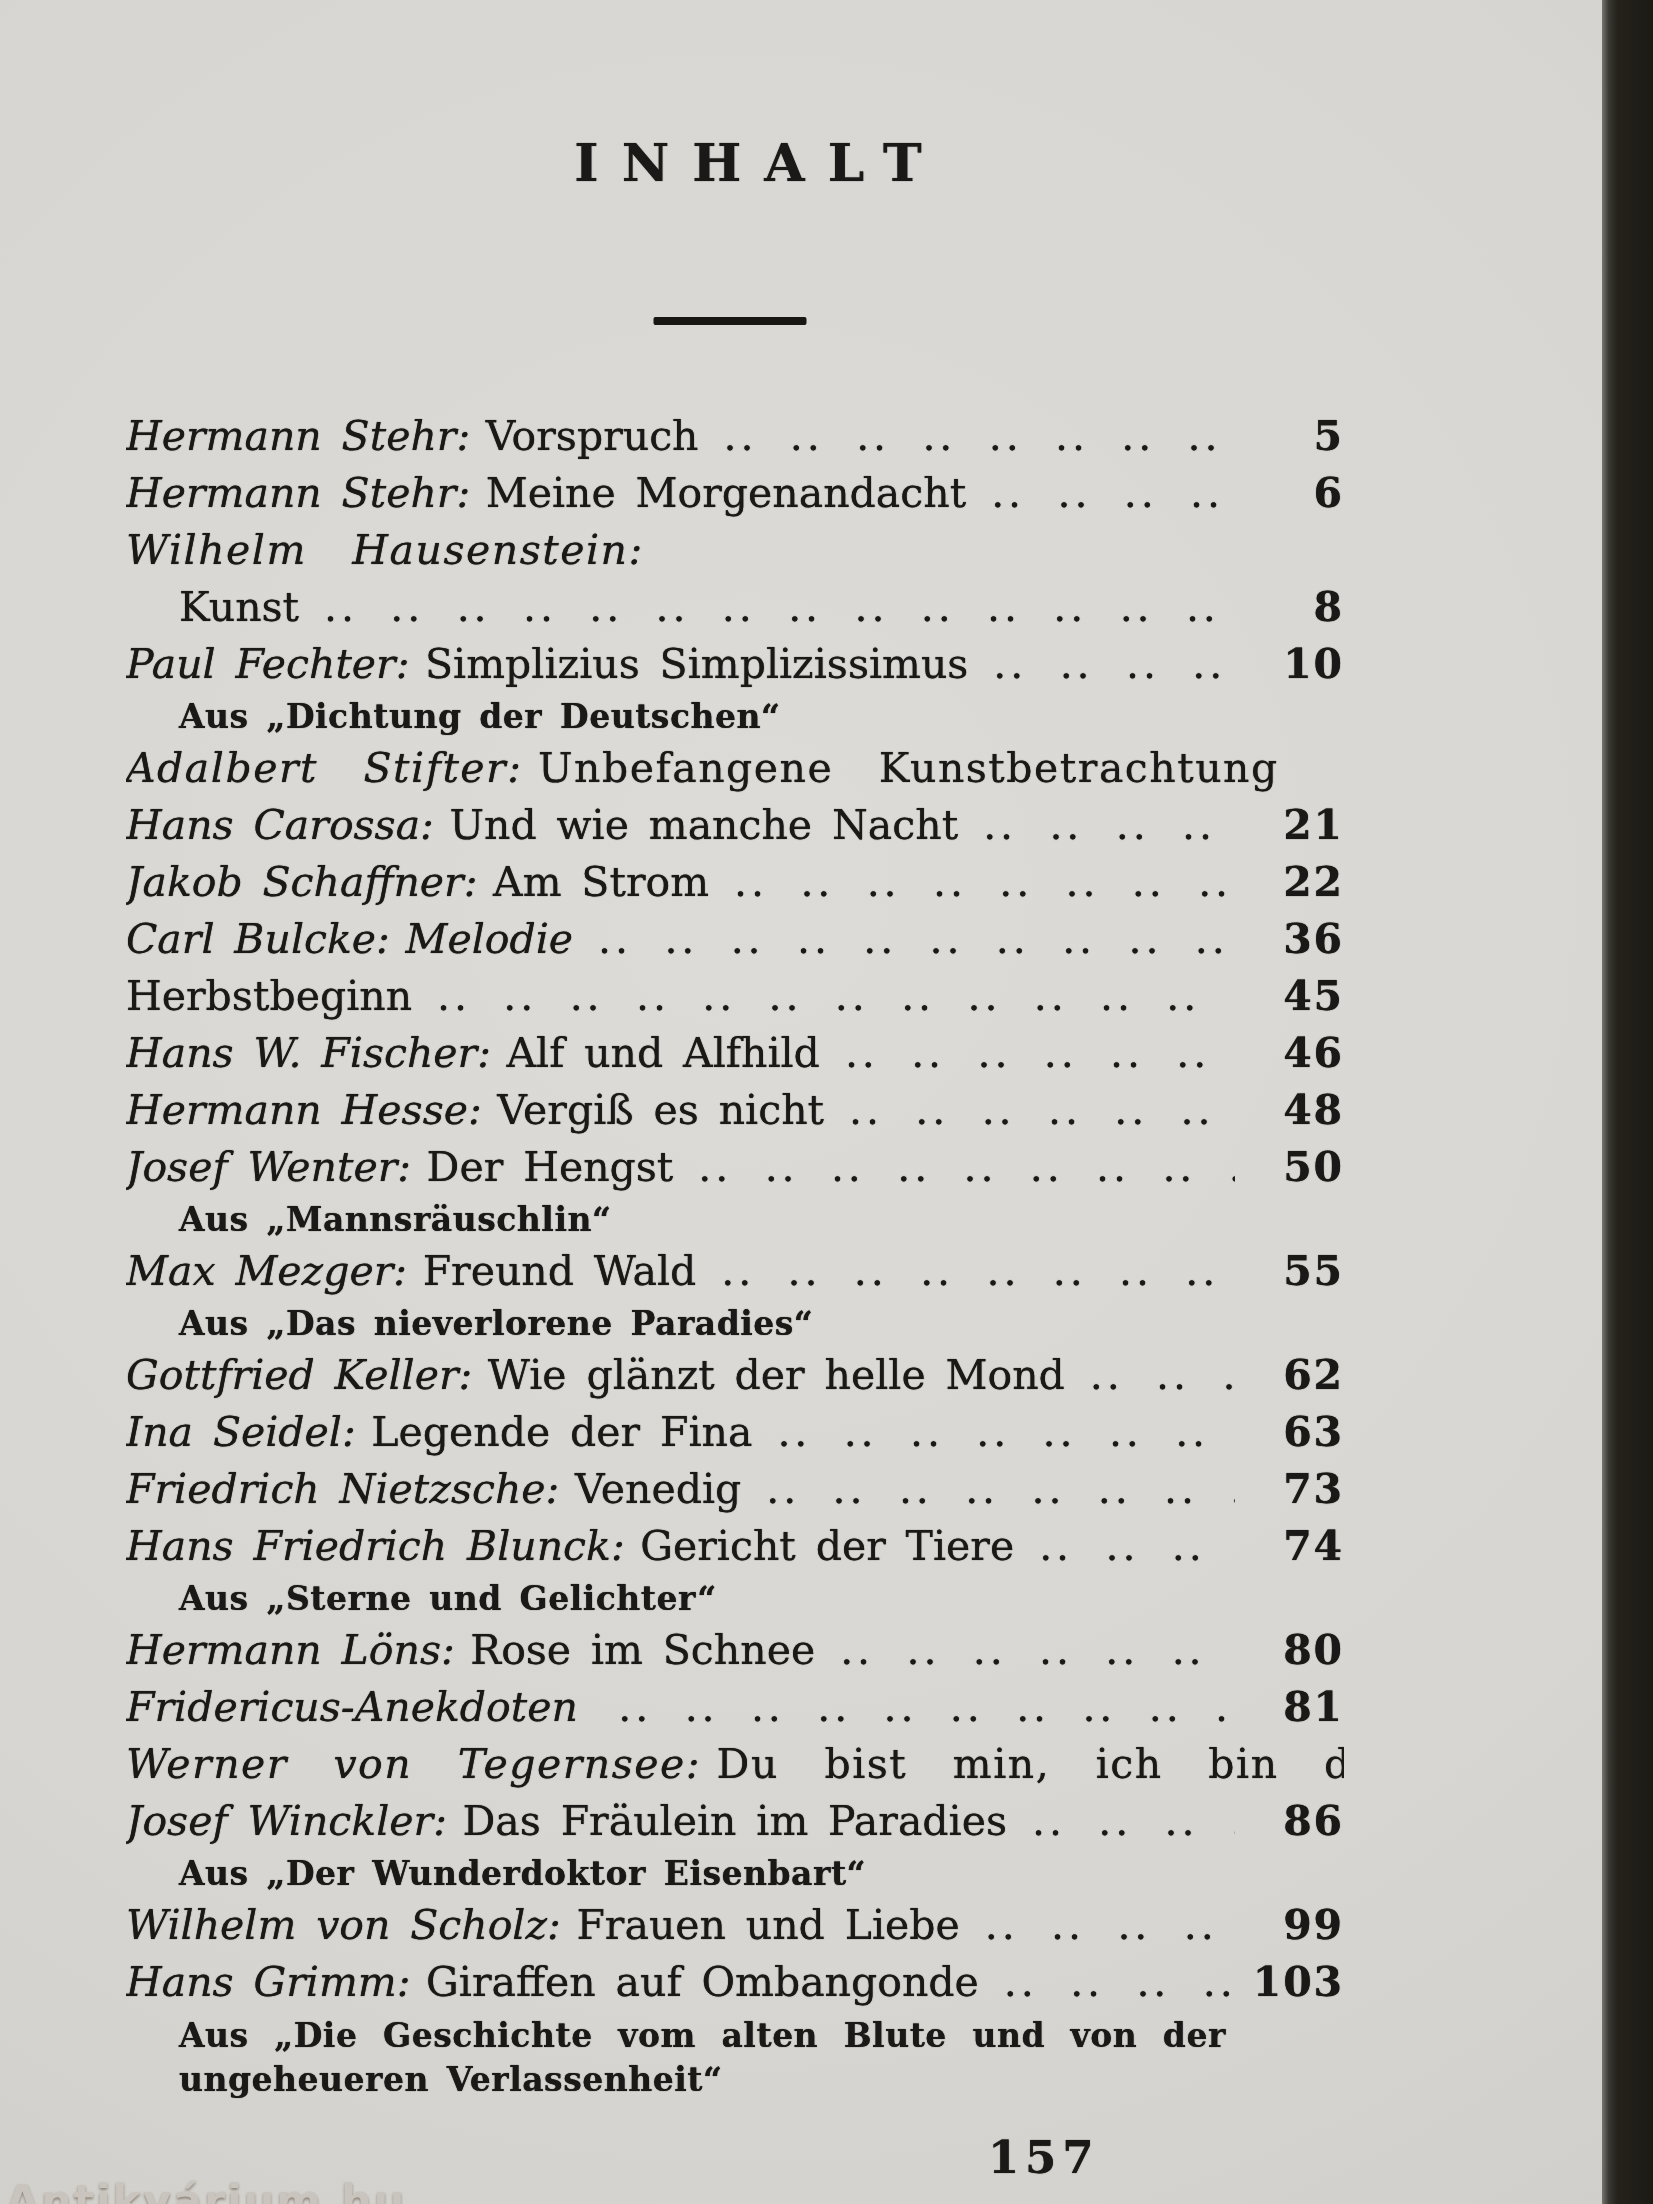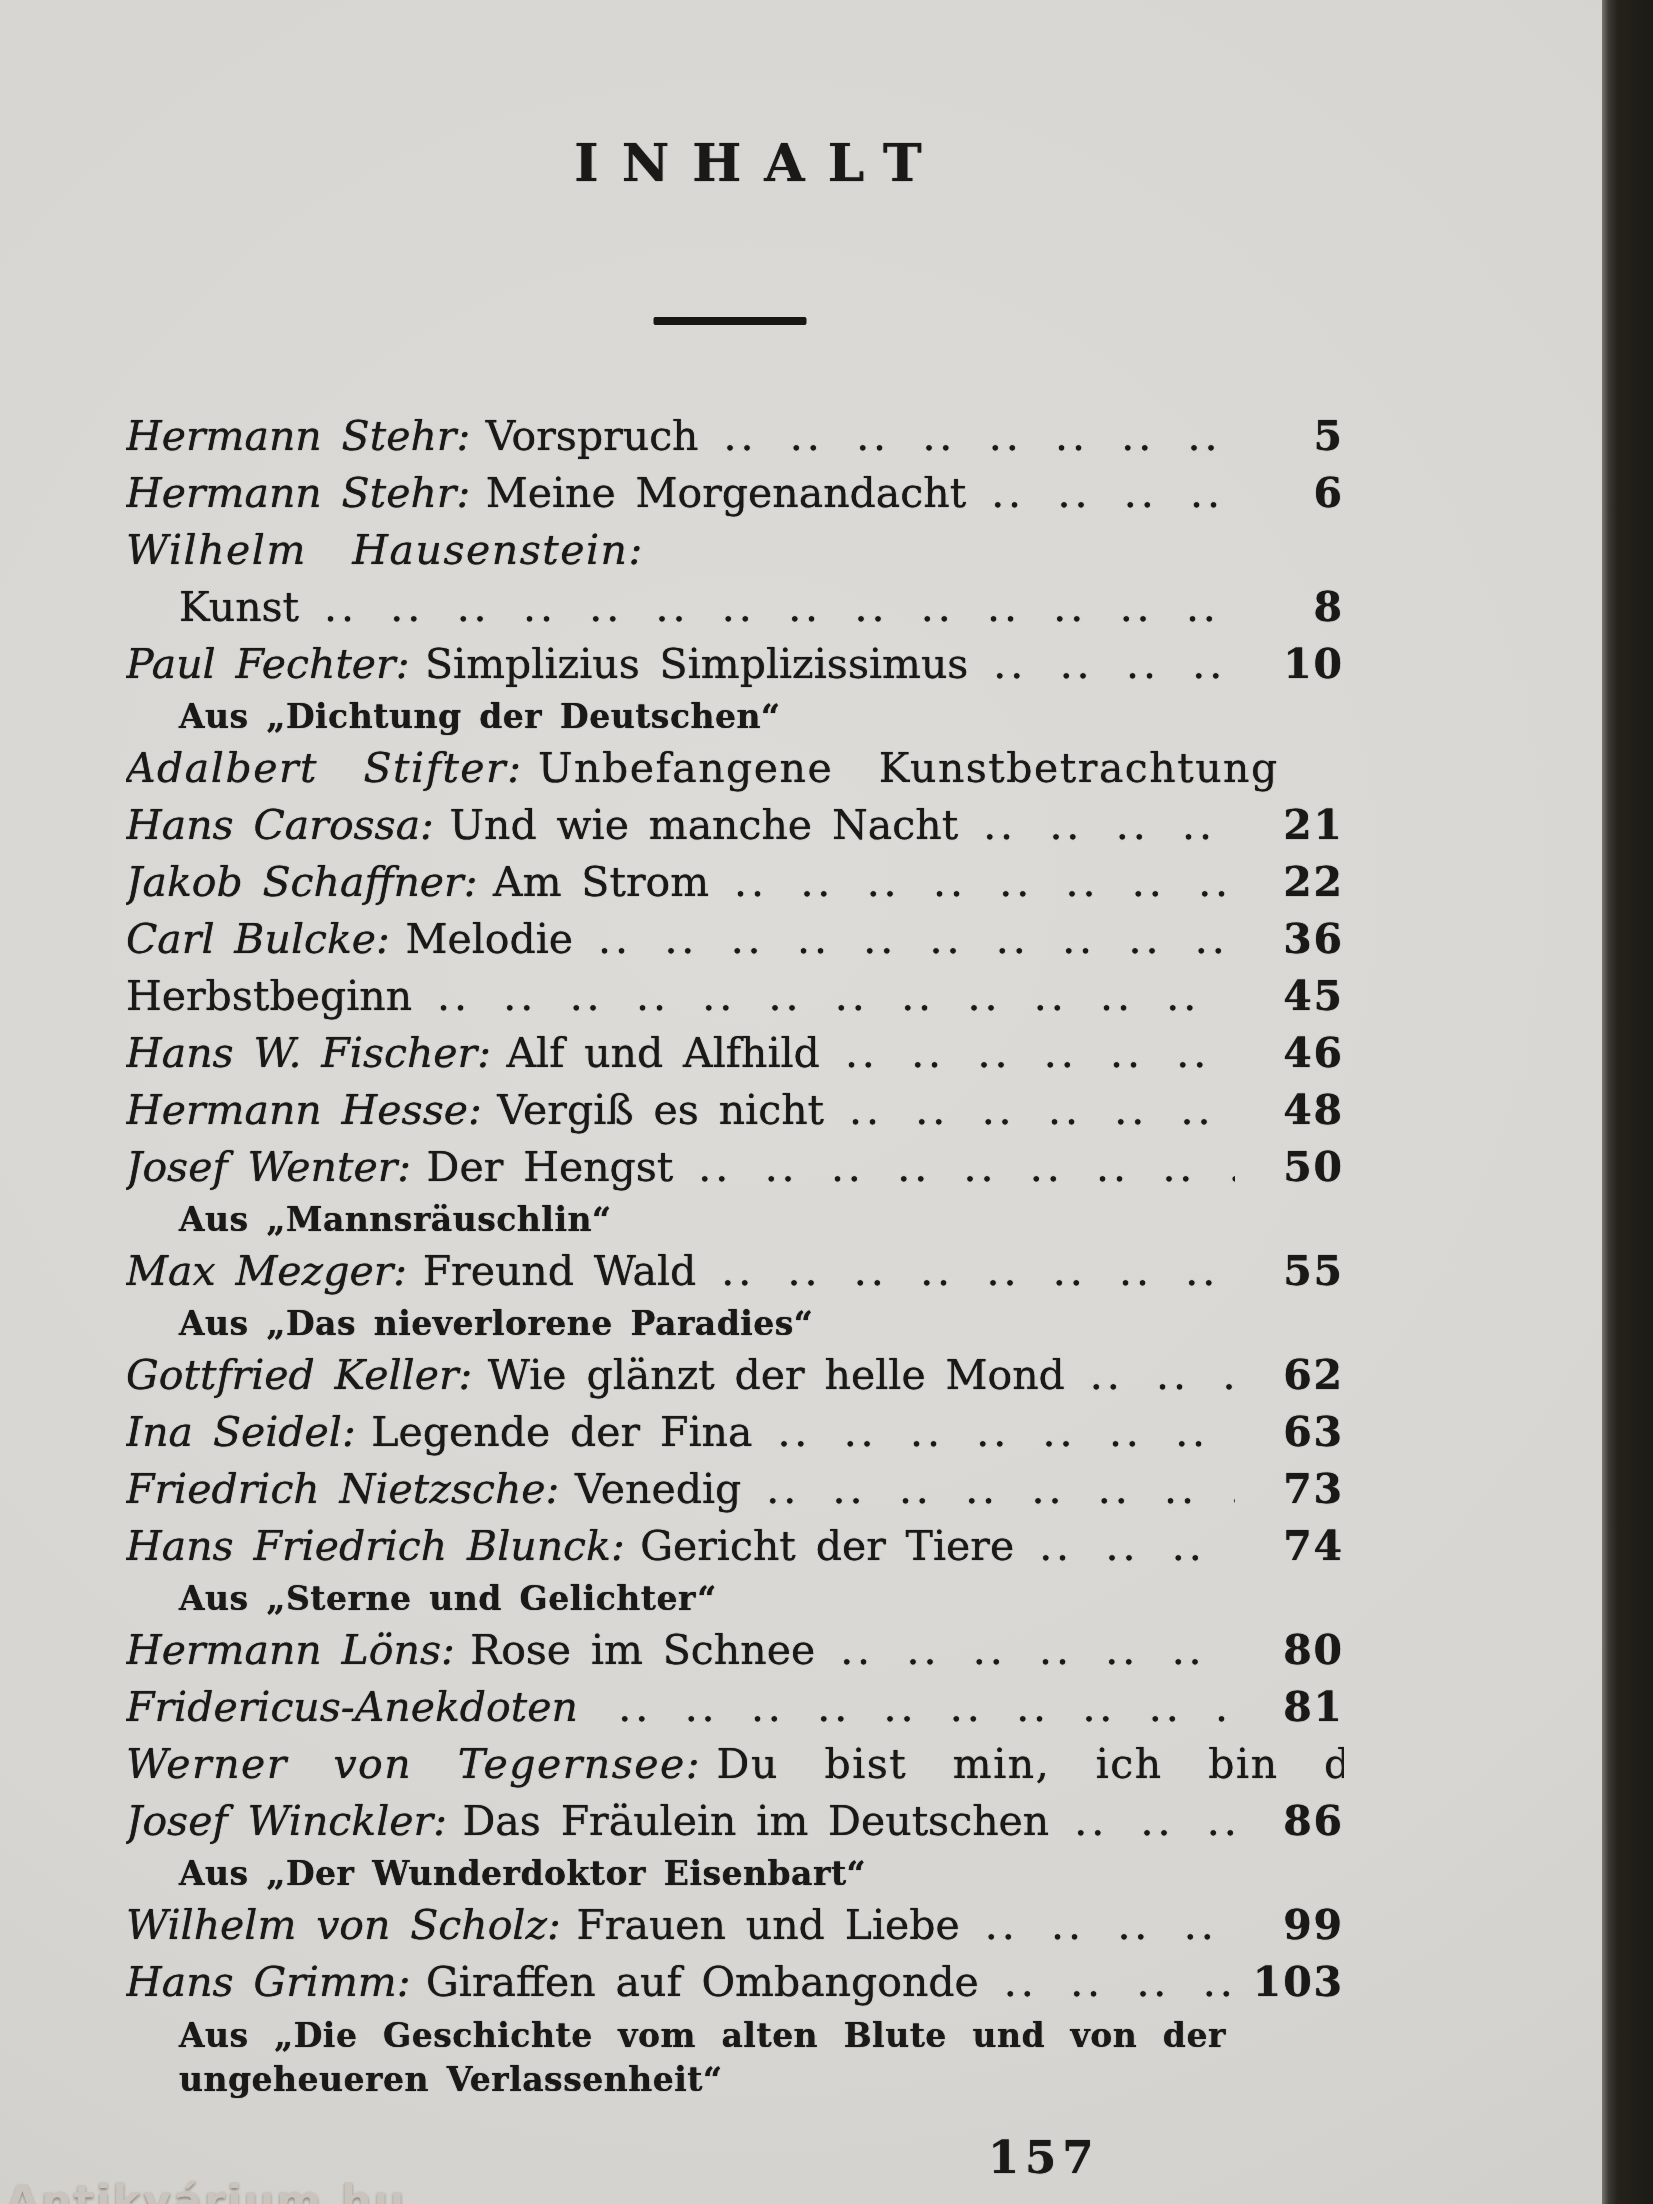--- a/index.html
+++ b/index.html
@@ -25,21 +25,21 @@
     width:153px;height:7.8px;background:#191714;border-radius:1.9px;
   }
   #toc{position:absolute;left:126px;top:408px;width:1218px;}
   .row{
     display:flex;align-items:baseline;height:57px;line-height:57px;
     font-size:41px;word-spacing:6.8px;white-space:nowrap;overflow:hidden;
     text-shadow:0 0 1px #1b1917;
   }
   .row .author{font-style:italic;margin-right:15.5px;flex:0 0 auto;}
   .row .etitle{flex:0 0 auto;}
-  .row .etitle.italic{}
+  .row .etitle.italic{font-style:italic;}
   .row.cont{padding-left:53px;}
   .row .leader{
     flex:1 1 0;min-width:0;overflow:hidden;
     padding:0 11.6px 0 25px;letter-spacing:3.9px;word-spacing:15.5px;
   }
   .row .pageno{flex:0 0 109px;text-align:right;font-weight:bold;letter-spacing:1.9px;}
   .row.spread{word-spacing:31px;letter-spacing:1.5px;}
   .src{
     height:47px;line-height:47px;padding-left:53px;
     font-size:33px;font-weight:bold;letter-spacing:0.5px;word-spacing:5.8px;
@@ -188,21 +188,21 @@
         <span class="leader">.. .. .. .. .. .. .. .. .. .. .. .. .. .. .. .. .. .. .. .. .. .. .. .. .. .. .. .. .. .. .. .. .. .. .. .. .. .. .. .. .. .. </span>
         <span class="pageno">81</span>
       </div>
       <div class="row spread">
         <span class="author">Werner von Tegernsee:</span>
         <span class="etitle">Du bist min, ich bin din</span>
         <span class="leader"></span>
       </div>
       <div class="row">
         <span class="author">Josef Winckler:</span>
-        <span class="etitle">Das Fräulein im Deutschen</span>
+        <span class="etitle">Das Fräulein im Paradies</span>
         <span class="leader">.. .. .. .. .. .. .. .. .. .. .. .. .. .. .. .. .. .. .. .. .. .. .. .. .. .. .. .. .. .. .. .. .. .. .. .. .. .. .. .. .. .. </span>
         <span class="pageno">86</span>
       </div>
       <div class="src">Aus „Der Wunderdoktor Eisenbart“</div>
       <div class="row">
         <span class="author">Wilhelm von Scholz:</span>
         <span class="etitle">Frauen und Liebe</span>
         <span class="leader">.. .. .. .. .. .. .. .. .. .. .. .. .. .. .. .. .. .. .. .. .. .. .. .. .. .. .. .. .. .. .. .. .. .. .. .. .. .. .. .. .. .. </span>
         <span class="pageno">99</span>
       </div>

